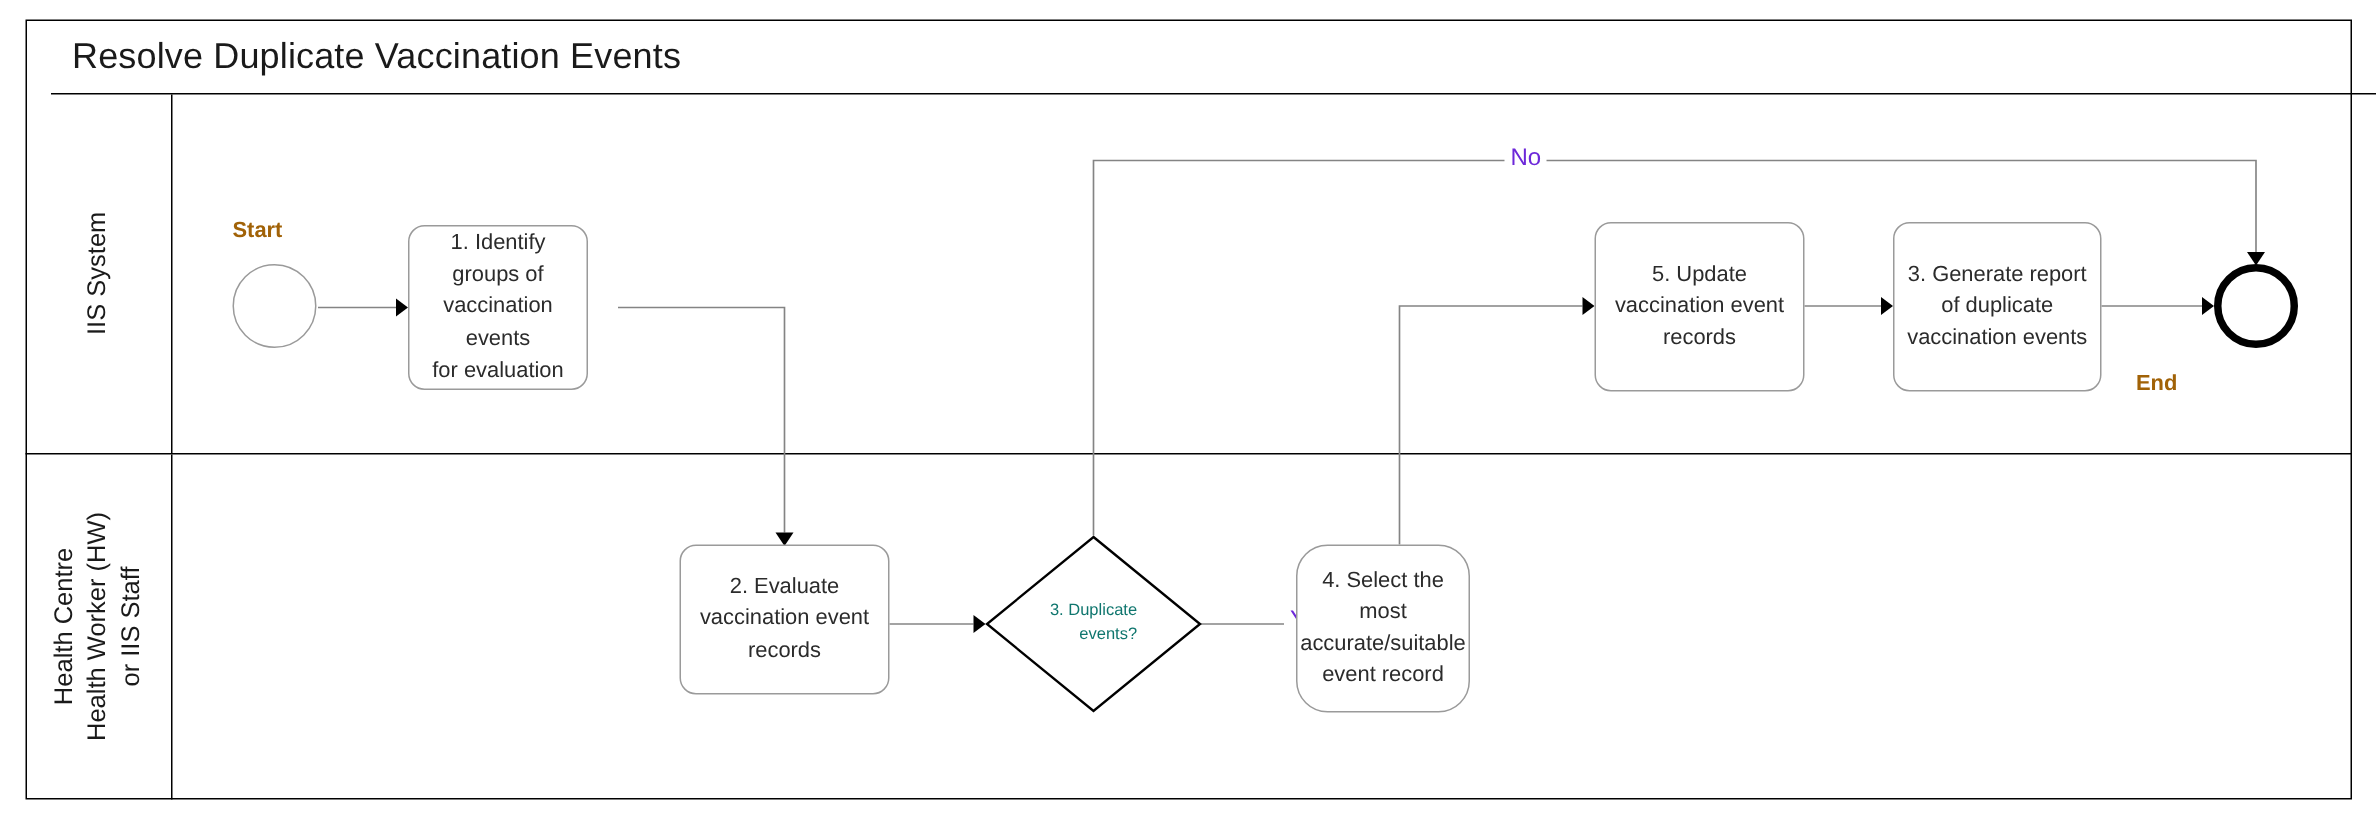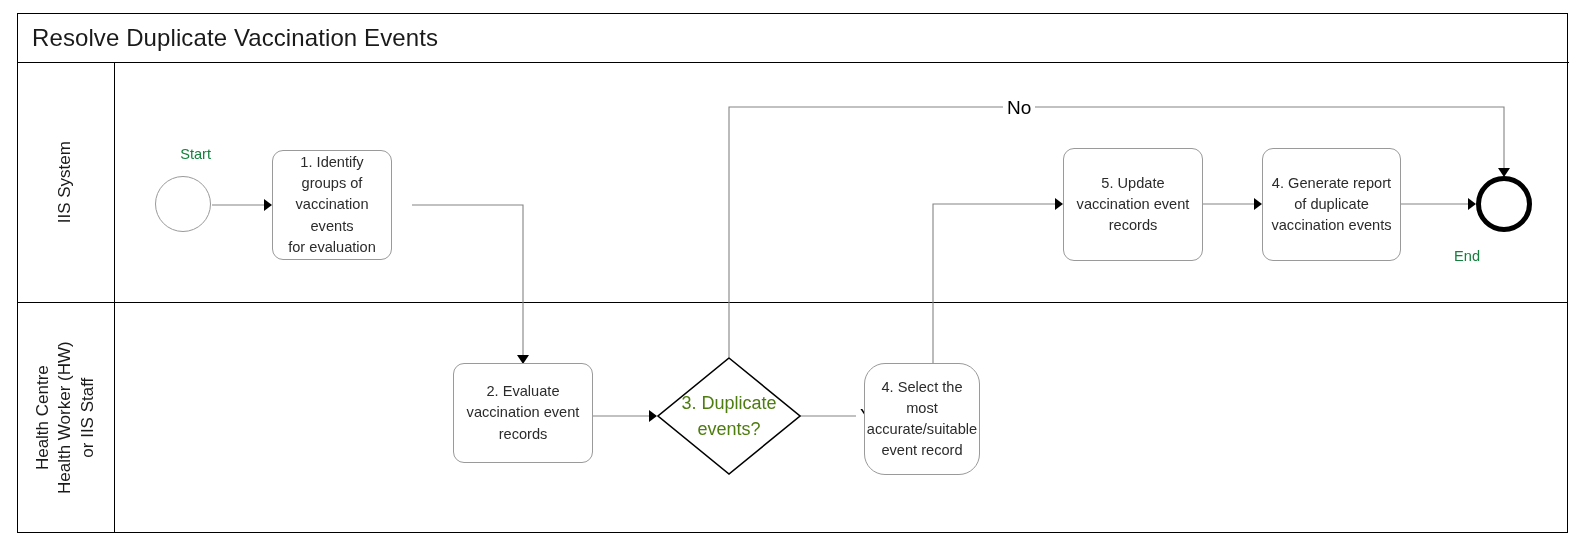--- a/index.html
+++ b/index.html
@@ -25,21 +25,21 @@
     left: 17px;
     top: 13px;
     width: 1551px;
     height: 520px;
     border: 1.6px solid #000000;
     box-sizing: border-box;
     background: #ffffff;
   }
   .pool-title {
     position: absolute;
-    left: 18px;
+    left: 34px;
     top: 13px;
     width: 1551px;
     height: 50px;
     box-sizing: border-box;
     border-bottom: 1.6px solid #000000;
     display: flex;
     align-items: center;
     padding-left: 14px;
     font-size: 24px;
     color: #1a1a1a;
@@ -99,39 +99,40 @@
   }
   .event.start {
     border: 1.1px solid #9a9a9a;
   }
   .event.end {
     border: 5px solid #000000;
   }
   .event-label {
     position: absolute;
     font-size: 14.6px;
-    color: #15803d;
-    text-align: right;
+    color: #a16207;
+    text-align: left;
     white-space: nowrap;
+    font-weight: bold;
   }
 
   .gateway {
     position: absolute;
   }
   .gateway svg { display: block; overflow: visible; }
   .gateway-text {
     position: absolute;
     left: 0; top: 0;
     width: 100%; height: 100%;
     display: flex;
     align-items: center;
     justify-content: center;
-    text-align: center;
-    font-size: 18px;
-    color: #4d7c0f;
+    text-align: right;
+    font-size: 11px;
+    color: #0f766e;
     line-height: 1.45;
     white-space: pre-line;
     pointer-events: none;
   }
 
   
   #flows {
     position: absolute;
     left: 0; top: 0;
     width: 1584px;
@@ -139,22 +140,22 @@
     pointer-events: none;
   }
   .flow-path {
     fill: none;
     stroke: #848484;
     stroke-width: 1.1px;
   }
   .flow-head { fill: #000000; }
   .flow-label {
     position: absolute;
-    font-size: 19px;
-    color: #000000;
+    font-size: 16px;
+    color: #6d28d9;
     background: #ffffff;
     padding: 0 4px;
     white-space: nowrap;
   }
 </style>
 </head>
 <body>
 
 <div id="canvas">
 
@@ -223,21 +224,21 @@
 records</div>
 
   <div class="task" style="left:864px; top:363px; width:116px; height:112px;border-radius:21px;">4. Select the most
 accurate/suitable
 event record</div>
 
   <div class="task" style="left:1063px; top:148px; width:140px; height:113px;">5. Update
 vaccination event
 records</div>
 
-  <div class="task" style="left:1262px; top:148px; width:139px; height:113px;">4. Generate report
+  <div class="task" style="left:1262px; top:148px; width:139px; height:113px;">3. Generate report
 of duplicate
 vaccination events</div>
 
   <div class="gateway" style="left:657px; top:357px; width:144px; height:118px;">
     <svg width="144" height="118" viewBox="0 0 144 118">
       <polygon points="72,1 143,59 72,117 1,59" fill="#ffffff" stroke="#000000" stroke-width="1.6"></polygon>
     </svg>
     <div class="gateway-text">3. Duplicate
 events?</div>
   </div>

